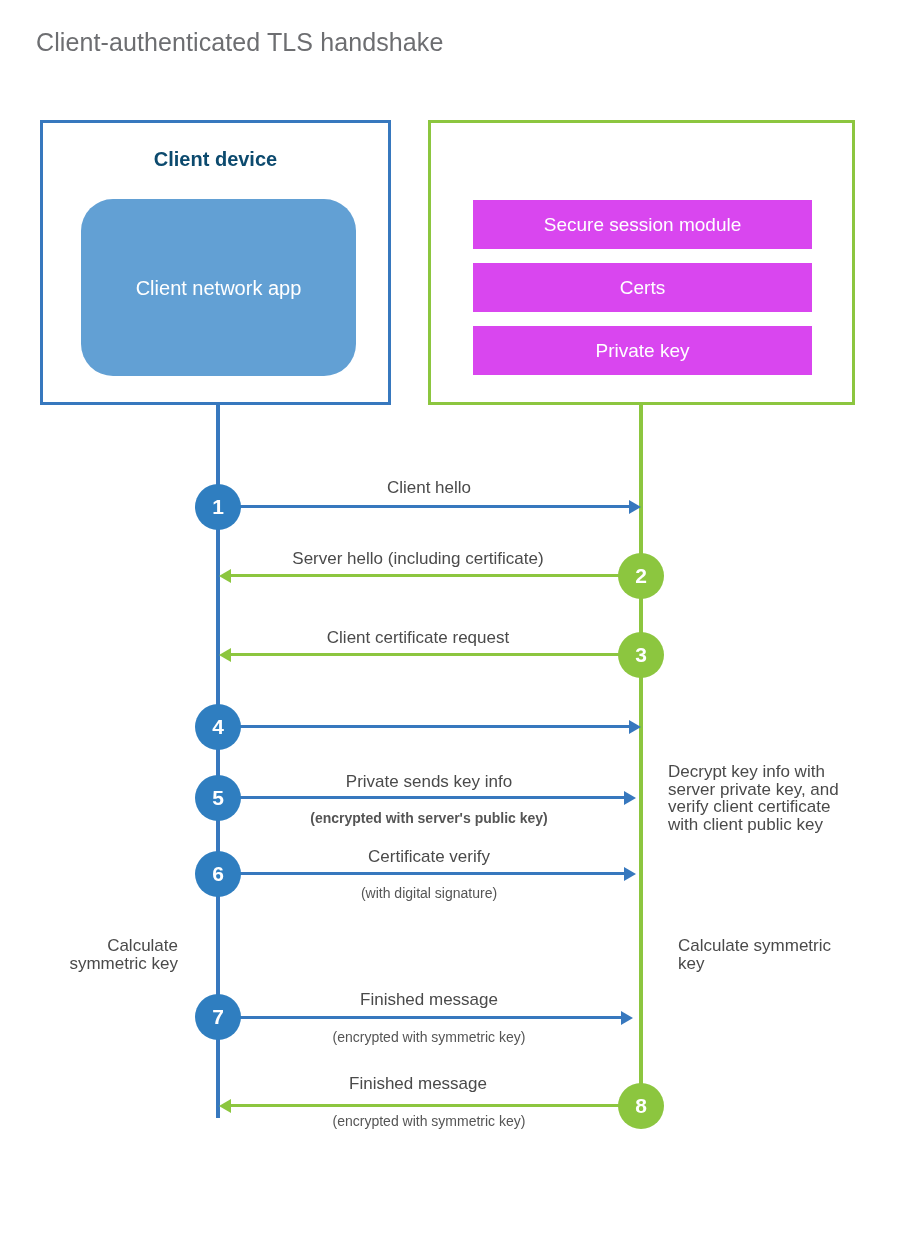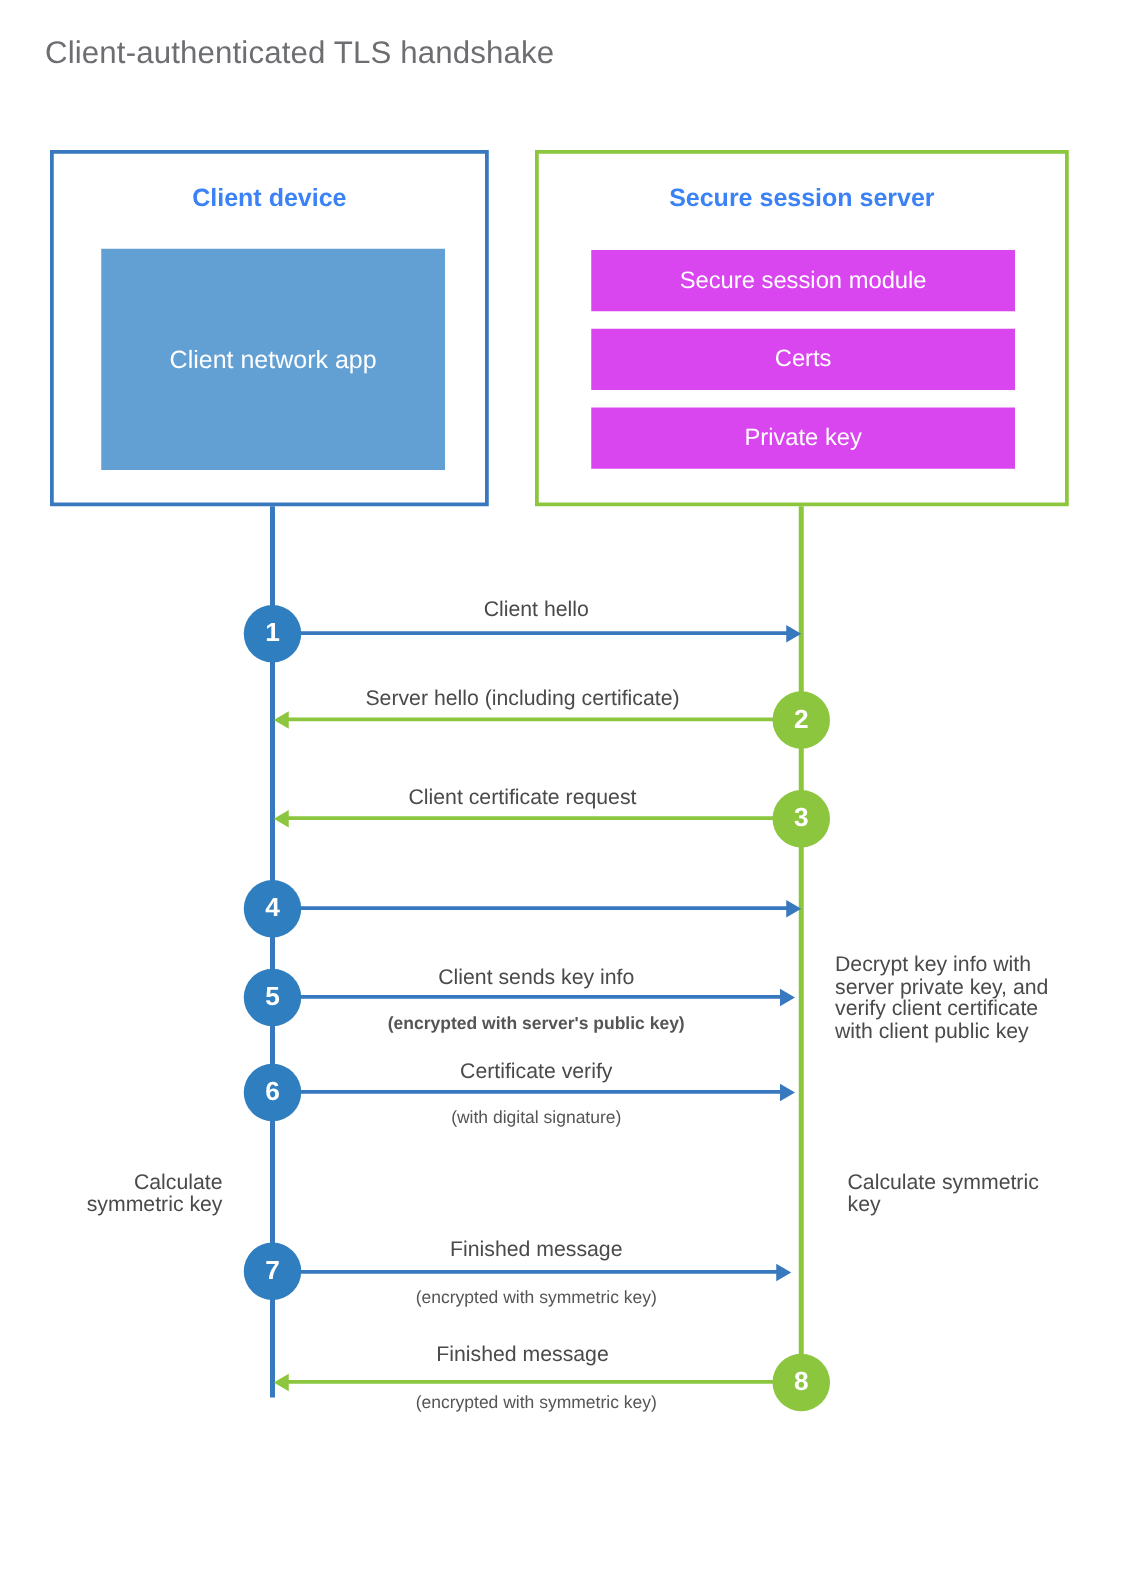--- a/index.html
+++ b/index.html
@@ -56,38 +56,39 @@
     border: 3px solid #8cc63f;
   }
   .actor-title {
     position: absolute;
     left: 0;
     right: 0;
     top: 25px;
     text-align: center;
     font-size: 20px;
     font-weight: bold;
-    color: #3b82f6;
+    color: #0c4a6e;
   }
 
   
   .client-app-block {
     position: absolute;
     left: 38px;
     top: 76px;
     width: 275px;
     height: 177px;
     background: #62a0d4;
     color: #ffffff;
     font-size: 20px;
     line-height: 28px;
     display: flex;
     align-items: center;
     justify-content: center;
     text-align: center;
+    border-radius: 32px;
   }
 
   
   .server-block {
     position: absolute;
     left: 42px;
     width: 339px;
     height: 49px;
     background: #d946ef;
     color: #ffffff;
@@ -191,21 +192,20 @@
 <div id="diagram-root">
 
   <div class="page-title">Client-authenticated TLS handshake</div>
 
   <div class="actor-box client">
     <div class="actor-title">Client device</div>
     <div class="client-app-block">Client network app</div>
   </div>
 
   <div class="actor-box server">
-    <div class="actor-title">Secure session server</div>
     <div class="server-block b0">Secure session module</div>
     <div class="server-block b1">Certs</div>
     <div class="server-block b2">Private key</div>
   </div>
 
   <div class="lifeline client-line"></div>
   <div class="lifeline server-line"></div>
 
   <div class="msg-label" style="left:218px; top:478px; width:422px;">Client hello</div>
   <div class="msg-arrow to-server" style="left:218px; top:505px; width:412px;">
@@ -223,21 +223,21 @@
   <div class="msg-arrow to-client" style="left:230px; top:653px; width:392px;">
       <span class="head"></span>
     </div>
   <div class="step-badge server-side" style="left:618px; top:632px;">3</div>
 
   <div class="msg-arrow to-server" style="left:218px; top:725px; width:412px;">
       <span class="head"></span>
     </div>
   <div class="step-badge client-side" style="left:195px; top:704px;">4</div>
 
-  <div class="msg-label" style="left:218px; top:772px; width:422px;">Client sends key info</div>
+  <div class="msg-label" style="left:218px; top:772px; width:422px;">Private sends key info</div>
   <div class="msg-arrow to-server" style="left:218px; top:796px; width:407px;">
       <span class="head"></span>
     </div>
   <div class="msg-sublabel" style="left:218px; top:810px; width:422px;font-weight:bold;">(encrypted with server's public key)</div>
   <div class="step-badge client-side" style="left:195px; top:775px;">5</div>
 
   <div class="msg-label" style="left:218px; top:847px; width:422px;">Certificate verify</div>
   <div class="msg-arrow to-server" style="left:218px; top:872px; width:407px;">
       <span class="head"></span>
     </div>

